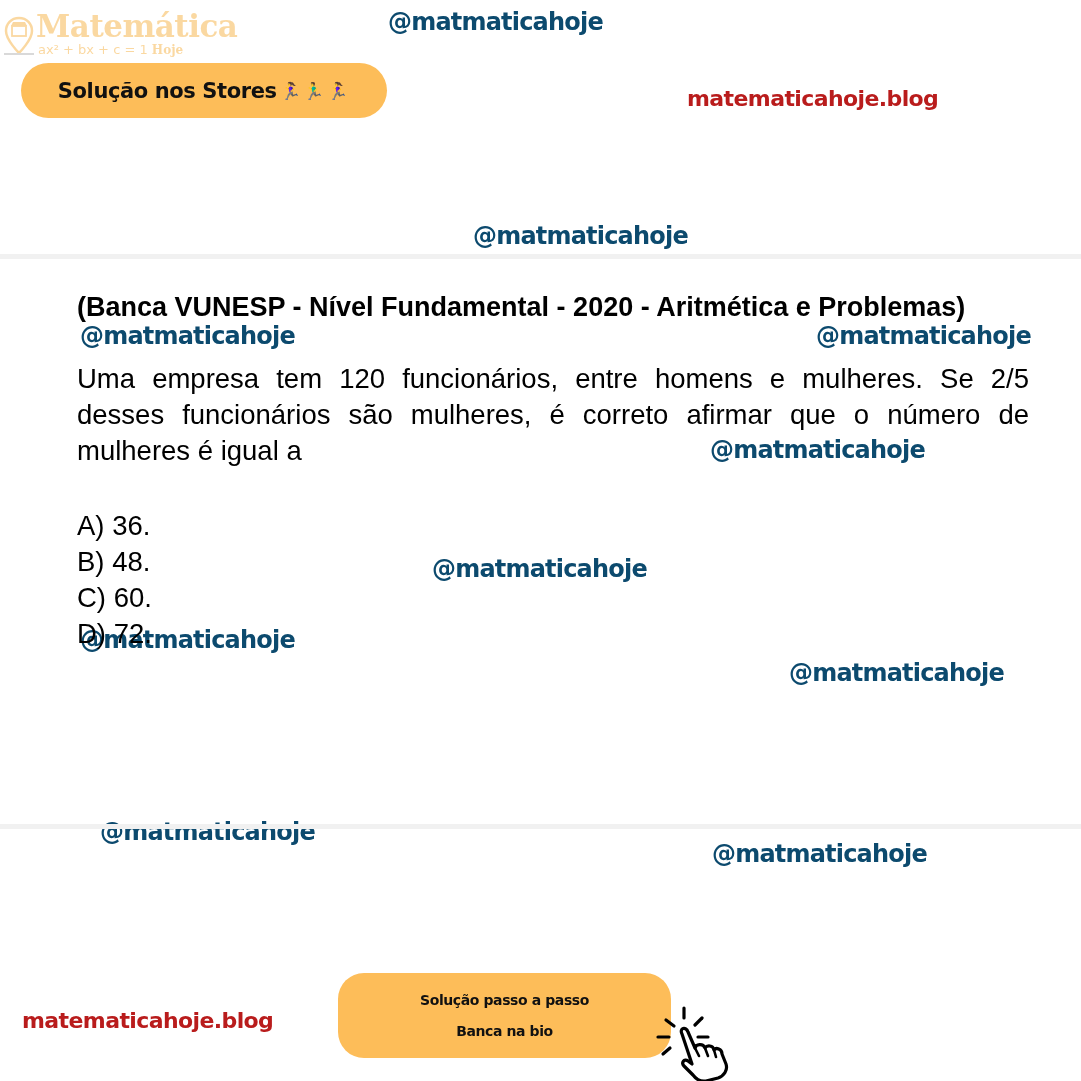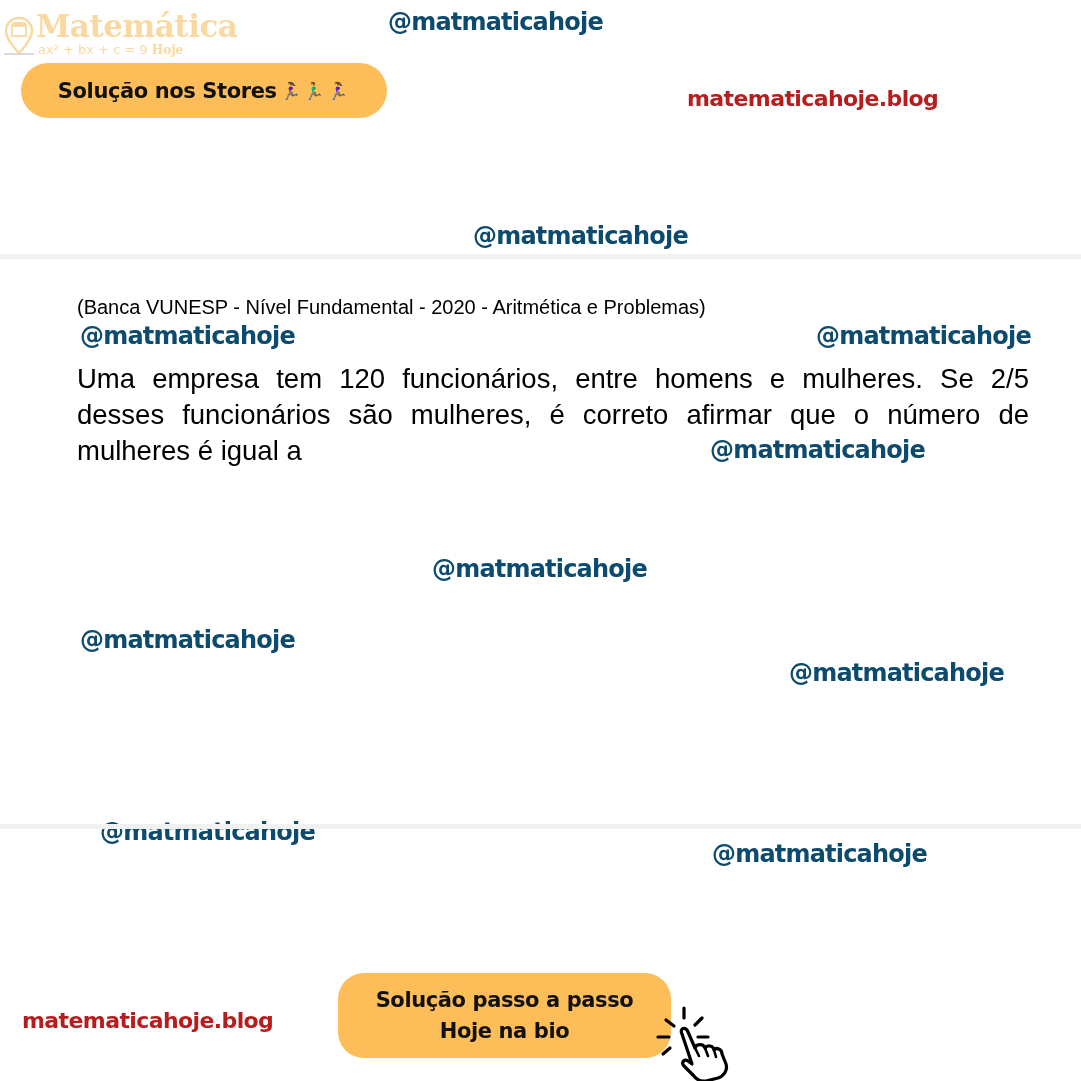--- a/index.html
+++ b/index.html
@@ -37,21 +37,21 @@
       display: flex; align-items: center; justify-content: center;
       cursor: pointer;
     }
     .pill-top {
       left: 21px; top: 63px; width: 366px; height: 55px;
       border-radius: 28px; font-size: 21px; letter-spacing: -0.4px;
     }
     .pill-top .runners { margin-left: 4px; font-size: 17px; letter-spacing: 2px; }
     .pill-bottom {
       left: 338px; top: 973px; width: 333px; height: 85px;
-      border-radius: 26px; flex-direction: column; font-size: 21px;
+      border-radius: 26px; flex-direction: column; font-size: 14px;
       line-height: 31px; letter-spacing: -0.4px;
     }
 
     .blog {
       position: absolute; font-family: "DejaVu Sans", sans-serif;
       font-weight: bold; color: #b91c1c; font-size: 22px; letter-spacing: -0.6px;
       white-space: nowrap;
     }
     .blog-top { left: 687px; top: 86px; }
     .blog-bottom { left: 22px; top: 1008px; }
@@ -69,21 +69,21 @@
       font-size: 24px; color: #0c4a6e; white-space: nowrap; letter-spacing: -0.8px;
       pointer-events: none;
     }
 
     
     .question {
       position: absolute; left: 77px; top: 290px; width: 952px;
       font-family: "Liberation Sans", sans-serif;
     }
     .q-header {
-      font-weight: normal; font-size: 20px; line-height: 35px;
+      font-weight: bold; font-size: 27px; line-height: 35px;
       text-align: justify; text-align-last: left;
     }
     .q-body {
       margin-top: 36px; font-size: 27.5px; line-height: 36px;
       text-align: justify;
     }
     .q-options { margin-top: 39px; font-size: 27.5px; line-height: 36px; }
 
     .hand { position: absolute; left: 648px; top: 996px; width: 84px; height: 85px; }
   </style>
@@ -92,21 +92,21 @@
 
 <div class="logo">
   <svg class="logo-pin" viewBox="0 0 30 40">
     <path d="M15 2 C7 2 2 8 2 15 C2 24 15 37 15 37 C15 37 28 24 28 15 C28 8 23 2 15 2 Z" fill="none" stroke="#f7b955" stroke-width="2.5"></path>
     <rect x="8" y="10" width="14" height="10" fill="none" stroke="#f7b955" stroke-width="1.8"></rect>
     <path d="M7 10 L23 10 L21 6 L9 6 Z" fill="#f7b955"></path>
     <path d="M0 38 L30 38" stroke="#bbbbbb" stroke-width="2"></path>
   </svg>
   <div class="logo-title">Matemática</div>
   <div class="logo-sub">
-    <span>ax² + bx + c = 9</span>
+    <span>ax² + bx + c = 1</span>
     <b>Hoje</b>
   </div>
 </div>
 
 <div class="wm" style="left:388px;top:8px;">@matmaticahoje</div>
 <div class="wm" style="left:473px;top:222px;">@matmaticahoje</div>
 <div class="wm" style="left:80px;top:322px;">@matmaticahoje</div>
 <div class="wm" style="left:816px;top:322px;">@matmaticahoje</div>
 <div class="wm" style="left:710px;top:436px;">@matmaticahoje</div>
 <div class="wm" style="left:432px;top:555px;">@matmaticahoje</div>
@@ -119,28 +119,34 @@
   <span>Solução nos Stores</span>
   <span class="runners">🏃‍♀️🏃‍♂️🏃‍♀️</span>
 </div>
 <div class="blog blog-top">matematicahoje.blog</div>
 
 <div class="divider divider-top"></div>
 
 <div class="question">
   <div class="q-header">(Banca VUNESP - Nível Fundamental - 2020 - Aritmética e Problemas)</div>
   <div class="q-body">Uma empresa tem 120 funcionários, entre homens e mulheres. Se 2/5 desses funcionários são mulheres, é correto afirmar que o número de mulheres é igual a</div>
+  <div class="q-options">
+    <div><span>A)</span> <span>36.</span></div>
+    <div><span>B)</span> <span>48.</span></div>
+    <div><span>C)</span> <span>60.</span></div>
+    <div><span>D)</span> <span>72.</span></div>
+  </div>
 </div>
 
 <div class="divider divider-bottom"></div>
 
 <div class="blog blog-bottom">matematicahoje.blog</div>
 <div class="pill pill-bottom">
   <span>Solução passo a passo</span>
-  <span>Hoje na bio</span>
+  <span>Banca na bio</span>
 </div>
 
 <svg class="hand" viewBox="0 0 84 85">
   <g stroke="#000" stroke-width="3.2" stroke-linecap="round" fill="none">
     <line x1="18" y1="24" x2="26" y2="30"></line>
     <line x1="36" y1="12" x2="36" y2="22"></line>
     <line x1="54" y1="22" x2="47" y2="29"></line>
     <line x1="10" y1="41" x2="21" y2="41"></line>
     <line x1="50" y1="41" x2="60" y2="41"></line>
     <line x1="15" y1="58" x2="22" y2="52"></line>

